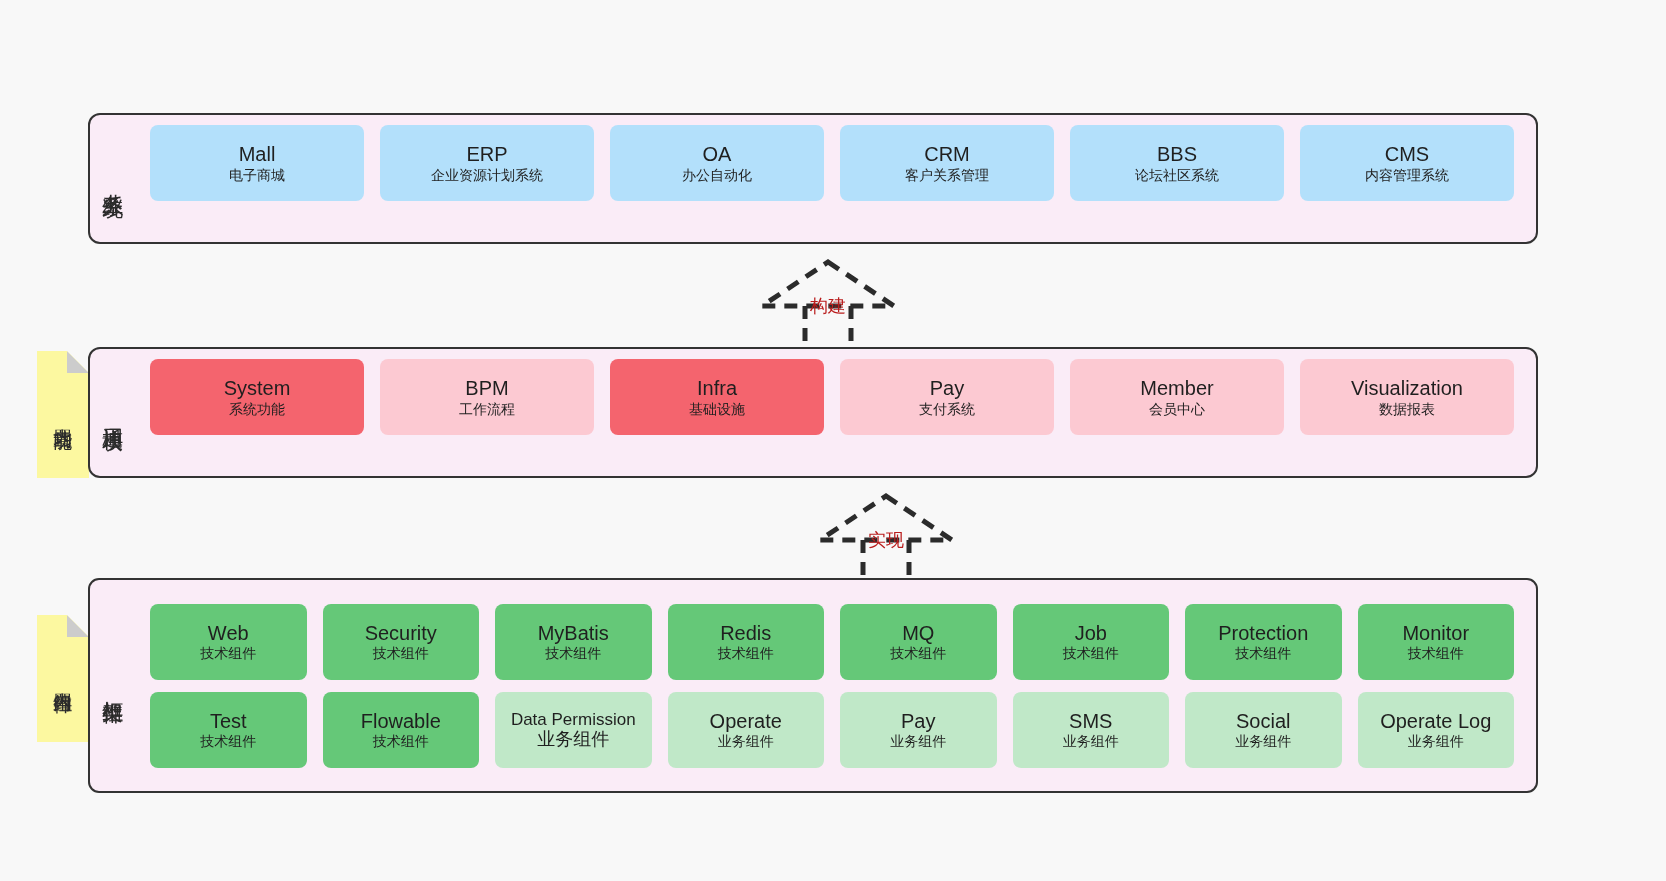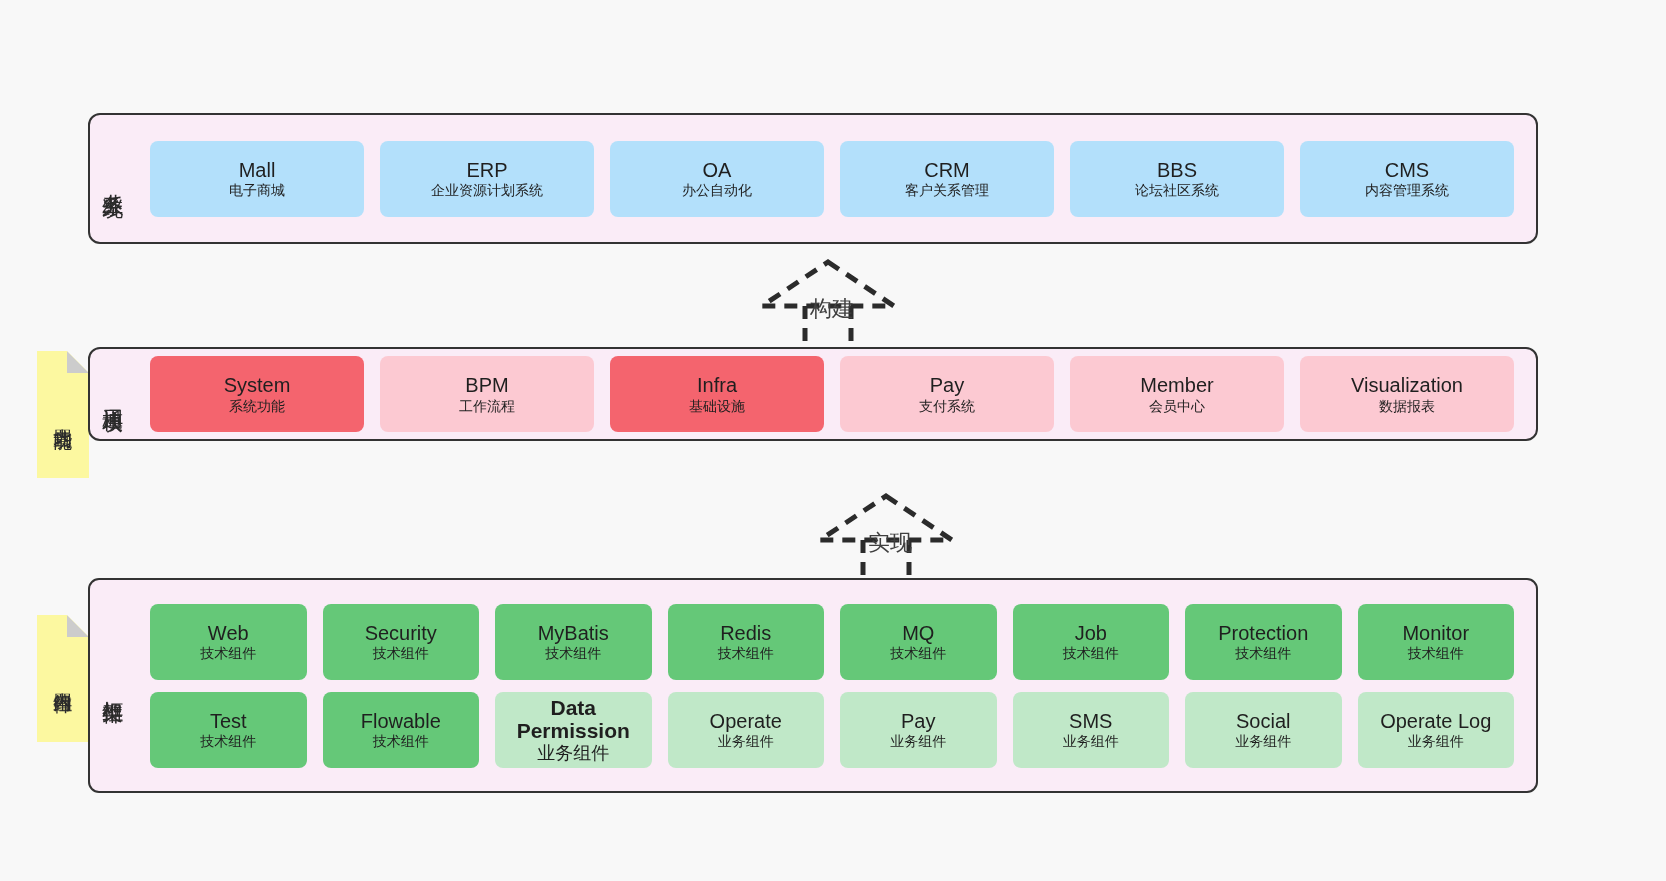--- a/index.html
+++ b/index.html
@@ -41,21 +41,21 @@
     line-height: 1.12;
     writing-mode: vertical-rl;
     text-orientation: upright;
     white-space: nowrap;
     padding: 4px 0;
   }
 
   .layer-body {
     flex: 1 1 auto;
     display: flex;
-    align-items: center;
+    align-items: flex-start;
     padding: 10px 14px 10px 6px;
     gap: 0;
   }
 
   .layer-body.grid2 {
     flex-direction: column;
     justify-content: center;
     gap: 12px;
   }
 
@@ -77,21 +77,21 @@
     align-items: center;
     justify-content: center;
     text-align: center;
     color: #1f1f1f;
     line-height: 1.22;
     padding: 2px 4px;
   }
 
   .card .en  { font-size: 20px; }
   .card .cn  { font-size: 14px; }
-  .card.tight .en { font-size: 21px; line-height: 1.12; font-weight: bold; }
+  .card.tight .en { font-size: 17px; line-height: 1.12; }
   .card.tight .cn { font-size: 18px; line-height: 1.12; }
 
   .c-blue        { background: #b3e0fb; }
   .c-red         { background: #f4646e; }
   .c-pink        { background: #fcc9d2; }
   .c-green       { background: #65c878; }
   .c-green-light { background: #c0e8c8; }
 
   
   .note {
@@ -115,22 +115,22 @@
     width: 22px; height: 22px;
     background: #cccccc;
     clip-path: polygon(0 0, 100% 100%, 0 100%);
   }
 
   
   .arrow { position: absolute; }
   .arrow svg { display: block; overflow: visible; }
   .arrow .arrow-label {
     position: absolute;
-    font-size: 22px;
-    color: #404040;
+    font-size: 18px;
+    color: #b91c1c;
     white-space: nowrap;
     background: transparent;
   }
 </style>
 </head>
 <body>
 
 <div class="canvas">
 
   <div class="layer" style="left:88px; top:113px; width:1450px; height:131px;">
@@ -171,21 +171,21 @@
       <path d="M 47 48 L 47 92 M 93 48 L 93 92" fill="none" stroke="#2b2b2b" stroke-width="5" stroke-dasharray="13 9"></path>
     </svg>
     <span class="arrow-label" style="left:52px; top:36px;">构建</span>
   </div>
 
   <div class="note" style="left:37px; top:351px; width:52px; height:127px;">
     <span class="fold"></span>
     <span>内置功能</span>
   </div>
 
-  <div class="layer" style="left:88px; top:347px; width:1450px; height:94px;">
+  <div class="layer" style="left:88px; top:347px; width:1450px; height:131px;">
     <div class="layer-title">通用模块</div>
     <div class="layer-body">
       <div class="card c-red">
         <span class="en">System</span>
         <span class="cn">系统功能</span>
       </div>
       <div class="card c-pink">
         <span class="en">BPM</span>
         <span class="cn">工作流程</span>
       </div>

